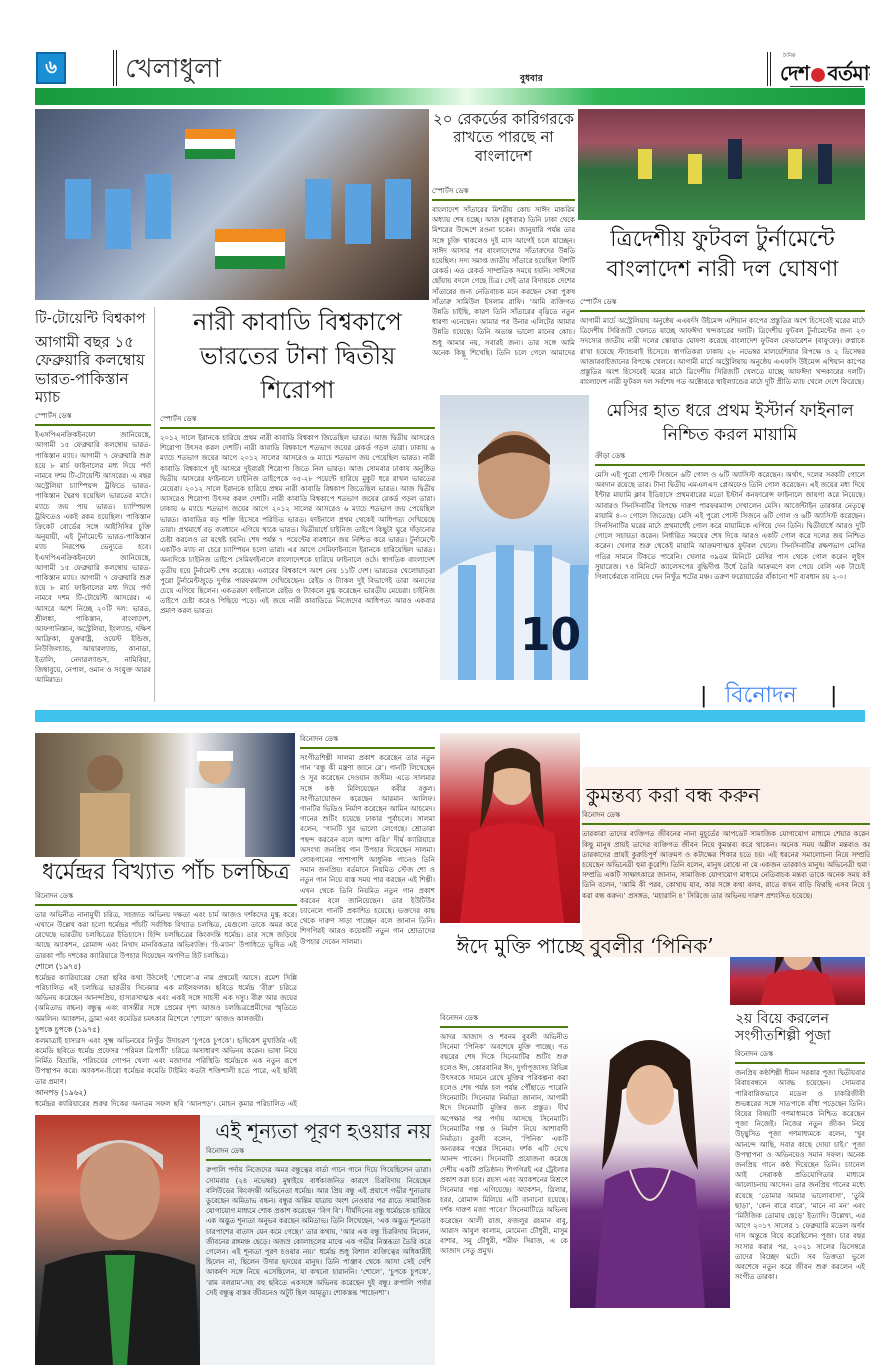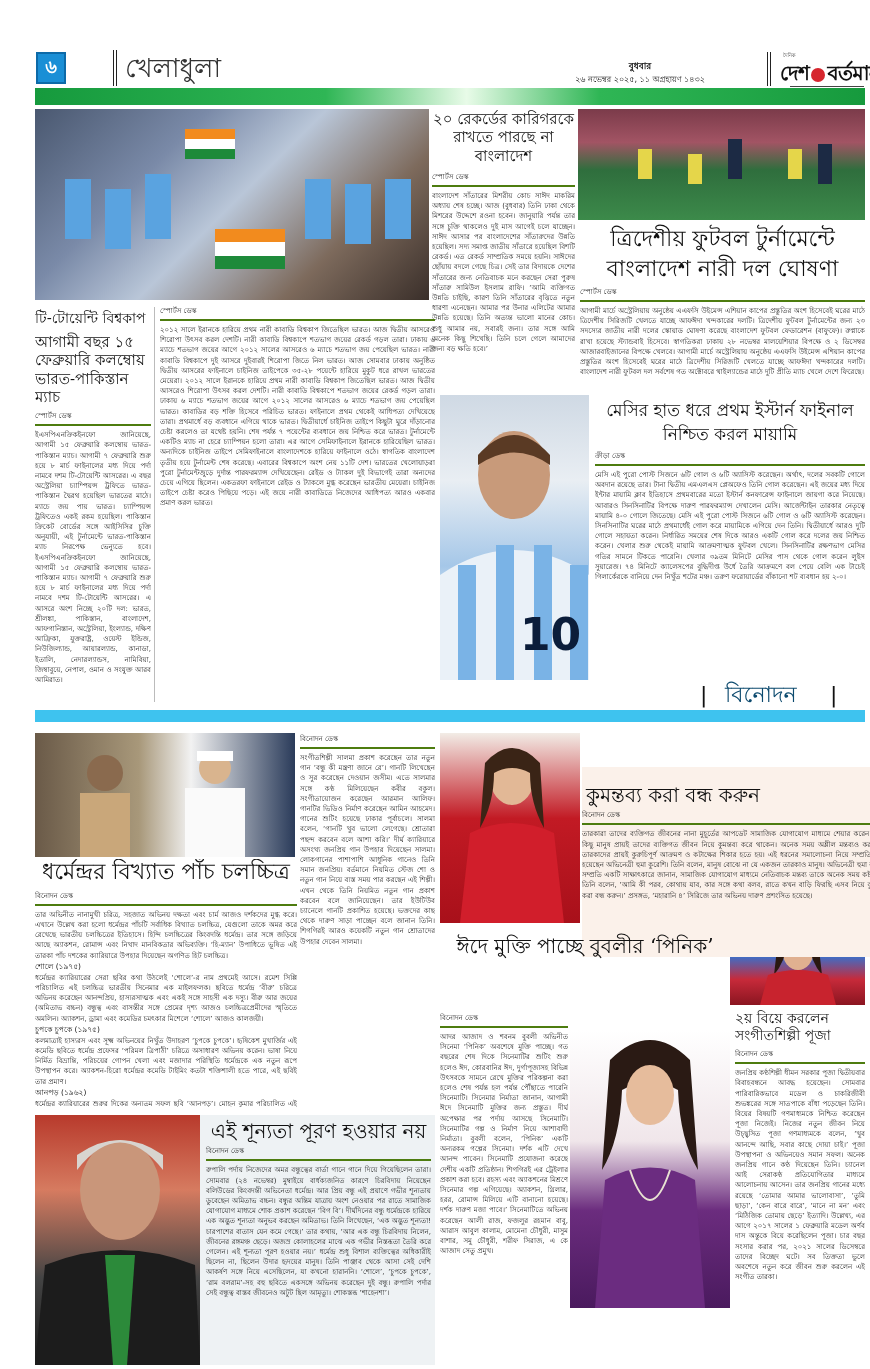--- a/index.html
+++ b/index.html
@@ -1,21 +1,21 @@
 <!DOCTYPE html>
 <html><head>
 <meta charset="utf-8">
 <style>
 *{box-sizing:border-box;margin:0;padding:0}
 body{width:870px;height:1369px;background:#fff;font-family:"DejaVu Sans",sans-serif;color:#111;position:relative;overflow:hidden}
 .abs{position:absolute}
 .pgnum{left:36px;top:52px;width:30px;height:32px;background:#1a8fd6;border:2px solid #0d6aa8;color:#fff;font-size:18px;font-weight:bold;display:flex;align-items:center;justify-content:center}
 .section-bar{left:113px;top:50px;width:4px;height:36px;border-left:1px solid #222;border-right:1px solid #222}
 .section-name{left:125px;top:50px;font-size:26px;color:#333;line-height:36px}
-.dateblock{left:520px;top:60px;width:240px;text-align:center;font-size:8px;color:#222;line-height:13px}
+.dateblock{left:520px;top:72px;width:240px;text-align:left;font-size:8px;color:#222;line-height:13px}
 .datebar{left:767px;top:52px;width:4px;height:34px;border-left:1px solid #222;border-right:1px solid #222}
 .logo-small{left:783px;top:52px;font-size:5px;color:#444}
 .logo{left:780px;top:58px;font-size:20px;font-weight:bold;color:#111;white-space:nowrap;letter-spacing:-0.5px}
 .logo .dot{display:inline-block;width:14px;height:14px;border-radius:50%;background:#d6262e;vertical-align:middle;margin:0 2px}
 .logo-tag{left:790px;top:86px;font-size:5px;color:#444;border-top:1px solid #444;width:74px;text-align:right;padding-top:1px}
 .greenbar{left:35px;top:88px;width:830px;height:17px;background:linear-gradient(90deg,#169a3d 0%,#2fb655 35%,#e8fbe8 52%,#2fb655 68%,#169a3d 100%)}
 .photo{background:#888;overflow:hidden}
 .ph-kabaddi{left:35px;top:109px;width:394px;height:191px;background:linear-gradient(135deg,#4a5870 0%,#7a8aa8 30%,#b9c6d8 50%,#7d6a5c 75%,#3a2f2a 100%)}
 .ph-football{left:578px;top:109px;width:287px;height:111px;background:linear-gradient(180deg,#7b3b4a 0%,#a25464 30%,#2f6e3d 55%,#3c8a4a 100%)}
 .ph-messi{left:440px;top:395px;width:149px;height:285px;background:linear-gradient(180deg,#cfd9e4 0%,#e9eef3 30%,#a5c7e8 60%,#f4f7fa 80%,#6a9ed0 100%)}
@@ -24,21 +24,21 @@
 .ph-amitabh{left:35px;top:1115px;width:165px;height:250px;background:linear-gradient(180deg,#b83a2c 0%,#d67b60 30%,#444 65%,#1a1a1a 100%)}
 .ph-bubly{left:570px;top:1030px;width:160px;height:278px;background:linear-gradient(180deg,#ffffff 0%,#f0e6ea 40%,#6b2c7e 65%,#4a1a5e 100%)}
 .ph-puja{left:730px;top:920px;width:135px;height:85px;background:linear-gradient(180deg,#1a4fa8 0%,#2f75d6 40%,#c72a3a 70%,#8a1520 100%)}
 .hd{font-family:"DejaVu Serif",serif;color:#111;text-align:center;line-height:1.22}
 .kicker{font-size:9px;color:#111}
 .byline{font-size:7px;color:#222;border-bottom:2px solid #4d7c0f;padding-bottom:2px;margin-bottom:4px}
 .body{font-size:7px;line-height:10.2px;color:#222;text-align:justify}
 .col{overflow:hidden}
 .sub{font-weight:normal;font-size:7.5px}
 .vrule{background:#bbb;width:1px}
-.binodon{left:700px;top:680px;font-size:22px;color:#0c4a6e;font-family:"DejaVu Serif",serif}
+.binodon{left:700px;top:680px;font-size:22px;color:#3b82f6;font-family:"DejaVu Serif",serif}
 .bluebar{left:35px;top:710px;width:830px;height:12px;background:#3ec3ef}
 .pink{background:#fbf1ea}
 .grey-bg{background:#eef2f4}
 </style>
 </head>
 <body>
 
 <div class="abs pgnum">৬</div>
 <div class="abs section-bar"></div>
 <div class="abs section-name">খেলাধুলা</div>
@@ -133,40 +133,41 @@
 </div>
 <div class="abs photo ph-puja">
   <svg width="135" height="85">
     <ellipse cx="68" cy="30" rx="16" ry="20" fill="#e0b090"></ellipse>
     <path d="M48 20 Q68 0 88 20 L92 55 Q80 40 80 25 Q68 18 56 25 Q56 40 44 55Z" fill="#2a1810"></path>
     <path d="M30 85 L38 55 Q68 45 98 55 L106 85Z" fill="#c8232e"></path>
   </svg>
 </div>
 
 <div class="abs col" style="left:432px;top:110px;width:143px;height:250px">
-  <div class="hd" style="font-size:15px;margin-bottom:6px">২০ রেকর্ডের কারিগরকে রাখতে পারছে না বাংলাদেশ</div>
+  <div class="hd" style="font-size:15px;margin-bottom:20px">২০ রেকর্ডের কারিগরকে রাখতে পারছে না বাংলাদেশ</div>
   <div class="byline">স্পোর্টস ডেস্ক</div>
   <div class="body">বাংলাদেশ সাঁতারের মিশরীয় কোচ সাঈদ মাকরিম অধ্যায় শেষ হচ্ছে। আজ (বুধবার) তিনি ঢাকা থেকে মিশরের উদ্দেশে রওনা হবেন। জানুয়ারি পর্যন্ত তার সঙ্গে চুক্তি থাকলেও দুই মাস আগেই চলে যাচ্ছেন। সাঈদ আসার পর বাংলাদেশের সাঁতারুদের উন্নতি হয়েছিল। সদ্য সমাপ্ত জাতীয় সাঁতারে হয়েছিল বিশটি রেকর্ড। এত রেকর্ড সাম্প্রতিক সময়ে হয়নি। সাঈদের ছোঁয়ায় বদলে গেছে চিত্র। সেই তার বিদায়কে দেশের সাঁতারের জন্য নেতিবাচক মনে করছেন সেরা পুরুষ সাঁতারু সামিউল ইসলাম রাফি। ‘আমি ব্যক্তিগত উন্নতি চাইছি, কারণ তিনি সাঁতারের বৃত্তিতে নতুন ধারণা এনেছেন। আমার পর উনার এলিটের আমার উন্নতি হয়েছে। তিনি অত্যন্ত ভালো মানের কোচ। শুধু আমার নয়, সবারই জন্য। তার সঙ্গে আমি অনেক কিছু শিখেছি। তিনি চলে গেলে আমাদের জন্য বড় ক্ষতি হবে।’</div>
 </div>
 
 <div class="abs col" style="left:580px;top:224px;width:285px;height:165px">
-  <div class="hd" style="font-size:22px;line-height:30px;margin-bottom:2px">ত্রিদেশীয় ফুটবল টুর্নামেন্টে বাংলাদেশ নারী দল ঘোষণা</div>
+  <div class="hd" style="font-size:22px;line-height:30px;margin-bottom:12px">ত্রিদেশীয় ফুটবল টুর্নামেন্টে বাংলাদেশ নারী দল ঘোষণা</div>
   <div class="byline">স্পোর্টস ডেস্ক</div>
   <div class="body">আগামী মার্চে অস্ট্রেলিয়ায় অনুষ্ঠেয় এএফসি উইমেন্স এশিয়ান কাপের প্রস্তুতির অংশ হিসেবেই ঘরের মাঠে ত্রিদেশীয় সিরিজটি খেলতে যাচ্ছে আফঈদা খন্দকারের দলটি। ত্রিদেশীয় ফুটবল টুর্নামেন্টের জন্য ২৩ সদস্যের জাতীয় নারী দলের স্কোয়াড ঘোষণা করেছে বাংলাদেশ ফুটবল ফেডারেশন (বাফুফে)। রুপ্নাকে রাখা হয়েছে স্ট্যান্ডবাই হিসেবে। স্বাগতিকরা ঢাকায় ২৮ নভেম্বর মালয়েশিয়ার বিপক্ষে ও ২ ডিসেম্বর আজারবাইজানের বিপক্ষে খেলবে। আগামী মার্চে অস্ট্রেলিয়ায় অনুষ্ঠেয় এএফসি উইমেন্স এশিয়ান কাপের প্রস্তুতির অংশ হিসেবেই ঘরের মাঠে ত্রিদেশীয় সিরিজটি খেলতে যাচ্ছে আফঈদা খন্দকারের দলটি। বাংলাদেশ নারী ফুটবল দল সর্বশেষ গত অক্টোবরে থাইল্যান্ডের মাঠে দুটি প্রীতি ম্যাচ খেলে দেশে ফিরেছে।</div>
 </div>
 
 <div class="abs col" style="left:35px;top:307px;width:116px;height:400px">
   <div class="kicker" style="font-size:14px;border-bottom:0">টি-টোয়েন্টি বিশ্বকাপ</div>
   <div class="hd" style="font-size:15px;text-align:left;margin:2px 0 4px">আগামী বছর ১৫ ফেব্রুয়ারি কলম্বোয় ভারত-পাকিস্তান ম্যাচ</div>
   <div class="byline">স্পোর্টস ডেস্ক</div>
   <div class="body">ইএসপিএনক্রিকইনফো জানিয়েছে, আগামী ১৫ ফেব্রুয়ারি কলম্বোয় ভারত-পাকিস্তান ম্যাচ। আগামী ৭ ফেব্রুয়ারি শুরু হয়ে ৮ মার্চ ফাইনালের মধ্য দিয়ে পর্দা নামবে দশম টি-টোয়েন্টি আসরের। এ বছর অস্ট্রেলিয়া চ্যাম্পিয়ন্স ট্রফিতে ভারত-পাকিস্তান দ্বৈরথ হয়েছিল ভারতের মাঠে। ম্যাচে জয় পায় ভারত। চ্যাম্পিয়ন্স ট্রফিতেও একই রকম হয়েছিল। পাকিস্তান ক্রিকেট বোর্ডের সঙ্গে আইসিসির চুক্তি অনুযায়ী, এই টুর্নামেন্টে ভারত-পাকিস্তান ম্যাচ নিরপেক্ষ ভেন্যুতে হবে। ইএসপিএনক্রিকইনফো জানিয়েছে, আগামী ১৫ ফেব্রুয়ারি কলম্বোয় ভারত-পাকিস্তান ম্যাচ। আগামী ৭ ফেব্রুয়ারি শুরু হয়ে ৮ মার্চ ফাইনালের মধ্য দিয়ে পর্দা নামবে দশম টি-টোয়েন্টি আসরের। এ আসরে অংশ নিচ্ছে ২০টি দল: ভারত, শ্রীলঙ্কা, পাকিস্তান, বাংলাদেশ, আফগানিস্তান, অস্ট্রেলিয়া, ইংল্যান্ড, দক্ষিণ আফ্রিকা, যুক্তরাষ্ট্র, ওয়েস্ট ইন্ডিজ, নিউজিল্যান্ড, আয়ারল্যান্ড, কানাডা, ইতালি, নেদারল্যান্ডস, নামিবিয়া, জিম্বাবুয়ে, নেপাল, ওমান ও সংযুক্ত আরব আমিরাত।</div>
 </div>
 <div class="abs vrule" style="left:154px;top:307px;height:395px"></div>
 
 <div class="abs col" style="left:160px;top:305px;width:275px;height:400px">
+  <div class="hd" style="font-size:24px;line-height:34px;margin-bottom:6px">নারী কাবাডি বিশ্বকাপে ভারতের টানা দ্বিতীয় শিরোপা</div>
   <div class="byline">স্পোর্টস ডেস্ক</div>
   <div class="body">২০১২ সালে ইরানকে হারিয়ে প্রথম নারী কাবাডি বিশ্বকাপ জিতেছিল ভারত। আজ দ্বিতীয় আসরেও শিরোপা উৎসব করল দেশটি। নারী কাবাডি বিশ্বকাপে শতভাগ জয়ের রেকর্ড গড়ল তারা। ঢাকায় ৬ ম্যাচে শতভাগ জয়ের আগে ২০১২ সালের আসরেও ৬ ম্যাচে শতভাগ জয় পেয়েছিল ভারত। নারী কাবাডি বিশ্বকাপে দুই আসরে দুইবারই শিরোপা জিতে নিল ভারত। আজ সোমবার ঢাকায় অনুষ্ঠিত দ্বিতীয় আসরের ফাইনালে চাইনিজ তাইপেকে ৩৫-২৮ পয়েন্টে হারিয়ে মুকুট ধরে রাখল ভারতের মেয়েরা। ২০১২ সালে ইরানকে হারিয়ে প্রথম নারী কাবাডি বিশ্বকাপ জিতেছিল ভারত। আজ দ্বিতীয় আসরেও শিরোপা উৎসব করল দেশটি। নারী কাবাডি বিশ্বকাপে শতভাগ জয়ের রেকর্ড গড়ল তারা। ঢাকায় ৬ ম্যাচে শতভাগ জয়ের আগে ২০১২ সালের আসরেও ৬ ম্যাচে শতভাগ জয় পেয়েছিল ভারত। কাবাডির বড় শক্তি হিসেবে পরিচিত ভারত। ফাইনালে প্রথম থেকেই আধিপত্য দেখিয়েছে তারা। প্রথমার্ধে বড় ব্যবধানে এগিয়ে থাকে ভারত। দ্বিতীয়ার্ধে চাইনিজ তাইপে কিছুটা ঘুরে দাঁড়ানোর চেষ্টা করলেও তা যথেষ্ট হয়নি। শেষ পর্যন্ত ৭ পয়েন্টের ব্যবধানে জয় নিশ্চিত করে ভারত। টুর্নামেন্টে একটিও ম্যাচ না হেরে চ্যাম্পিয়ন হলো তারা। এর আগে সেমিফাইনালে ইরানকে হারিয়েছিল ভারত। অন্যদিকে চাইনিজ তাইপে সেমিফাইনালে বাংলাদেশকে হারিয়ে ফাইনালে ওঠে। স্বাগতিক বাংলাদেশ তৃতীয় হয়ে টুর্নামেন্ট শেষ করেছে। এবারের বিশ্বকাপে অংশ নেয় ১১টি দেশ। ভারতের খেলোয়াড়রা পুরো টুর্নামেন্টজুড়ে দুর্দান্ত পারফরম্যান্স দেখিয়েছেন। রেইড ও ট্যাকল দুই বিভাগেই তারা অন্যদের চেয়ে এগিয়ে ছিলেন। একতরফা ফাইনালে রেইড ও ট্যাকলে মুগ্ধ করেছেন ভারতীয় মেয়েরা। চাইনিজ তাইপে চেষ্টা করেও পিছিয়ে পড়ে। এই জয়ে নারী কাবাডিতে নিজেদের আধিপত্য আরও একবার প্রমাণ করল ভারত।</div>
 </div>
 
 <div class="abs col" style="left:595px;top:398px;width:270px;height:282px">
   <div class="hd" style="font-size:17px;line-height:24px;margin-bottom:4px">মেসির হাত ধরে প্রথম ইস্টার্ন ফাইনাল নিশ্চিত করল মায়ামি</div>
   <div class="byline">ক্রীড়া ডেস্ক</div>
   <div class="body">মেসি এই পুরো পোস্ট সিজনে ৬টি গোল ও ৬টি অ্যাসিস্ট করেছেন। অর্থাৎ, দলের সবকটি গোলে অবদান রয়েছে তার। টানা দ্বিতীয় এমএলএস প্লেঅফেও তিনি গোল করেছেন। এই জয়ের মধ্য দিয়ে ইন্টার মায়ামি ক্লাব ইতিহাসে প্রথমবারের মতো ইস্টার্ন কনফারেন্স ফাইনালে জায়গা করে নিয়েছে। আবারও সিনসিনাটির বিপক্ষে দারুণ পারফরম্যান্স দেখালেন মেসি। আর্জেন্টাইন তারকার নেতৃত্বে মায়ামি ৪-০ গোলে জিতেছে। মেসি এই পুরো পোস্ট সিজনে ৬টি গোল ও ৬টি অ্যাসিস্ট করেছেন। সিনসিনাটির ঘরের মাঠে প্রথমার্ধেই গোল করে মায়ামিকে এগিয়ে দেন তিনি। দ্বিতীয়ার্ধে আরও দুটি গোলে সহায়তা করেন। নির্ধারিত সময়ের শেষ দিকে আরও একটি গোল করে দলের জয় নিশ্চিত করেন। খেলার শুরু থেকেই মায়ামি আক্রমণাত্মক ফুটবল খেলে। সিনসিনাটির রক্ষণভাগ মেসির গতির সামনে টিকতে পারেনি। খেলার ৩৯তম মিনিটে মেসির পাস থেকে গোল করেন লুইস সুয়ারেজ। ৭৪ মিনিটে ক্যালেসপের বুদ্ধিদীপ্ত উর্ধে তৈরি আক্রমণে বল পেয়ে বেলি এক টাচেই গিলার্কেরকে বানিয়ে দেন নিখুঁত শটের মঞ্চ। তরুণ ফরোয়ার্ডের বাঁকানো শট ব্যবধান হয় ২-০।</div>
 </div>
 
@@ -206,16 +207,16 @@
   <div class="body">আদর আজাদ ও শবনম বুবলী অভিনীত সিনেমা ‘পিনিক’ অবশেষে মুক্তি পাচ্ছে। গত বছরের শেষ দিকে সিনেমাটির শুটিং শুরু হলেও ঈদ, কোরবানির ঈদ, দুর্গাপূজাসহ বিভিন্ন উৎসবকে সামনে রেখে মুক্তির পরিকল্পনা করা হলেও শেষ পর্যন্ত হল পর্যন্ত পৌঁছাতে পারেনি সিনেমাটি। সিনেমার নির্মাতা জানান, আগামী ঈদে সিনেমাটি মুক্তির জন্য প্রস্তুত। দীর্ঘ অপেক্ষার পর পর্দায় আসছে সিনেমাটি। সিনেমাটির গল্প ও নির্মাণ নিয়ে আশাবাদী নির্মাতা। বুবলী বলেন, ‘পিনিক’ একটি অন্যরকম গল্পের সিনেমা। দর্শক এটি দেখে আনন্দ পাবেন। সিনেমাটি প্রযোজনা করেছে দেশীয় একটি প্রতিষ্ঠান। শিগগিরই এর ট্রেইলার প্রকাশ করা হবে। রহস্য এবং অ্যাকশনের মিশ্রণে সিনেমার গল্প এগিয়েছে। অ্যাকশন, থ্রিলার, হরর, রোমান্স মিলিয়ে এটি বানানো হয়েছে। দর্শক দারুণ মজা পাবে।’ সিনেমাটিতে অভিনয় করেছেন আলী রাজ, ফজলুর রহমান বাবু, আরাস আবুল কালাম, মোমেনা চৌধুরী, মাসুম বাশার, সমু চৌধুরী, শরীফ সিরাজ, এ কে আজাদ সেতু প্রমুখ।</div>
 </div>
 
 <div class="abs col" style="left:735px;top:1010px;width:130px;height:355px">
   <div class="hd" style="font-size:14px;text-align:left;margin-bottom:4px">২য় বিয়ে করলেন সংগীতশিল্পী পূজা</div>
   <div class="byline">বিনোদন ডেস্ক</div>
   <div class="body">জনপ্রিয় কণ্ঠশিল্পী ধীমন সরকার পূজা দ্বিতীয়বার বিবাহবন্ধনে আবদ্ধ হয়েছেন। সোমবার পারিবারিকভাবে মডেল ও চাকরিজীবী শুভঙ্করের সঙ্গে সাতপাকে বাঁধা পড়েছেন তিনি। বিয়ের বিষয়টি গণমাধ্যমকে নিশ্চিত করেছেন পূজা নিজেই। নিজের নতুন জীবন নিয়ে উচ্ছ্বসিত পূজা গণমাধ্যমকে বলেন, ‘খুব আনন্দে আছি, সবার কাছে দোয়া চাই।’ পূজা উপস্থাপনা ও অভিনয়েও সমান সফল। অনেক জনপ্রিয় গানে কণ্ঠ দিয়েছেন তিনি। চ্যানেল আই সেরাকণ্ঠ প্রতিযোগিতার মাধ্যমে আলোচনায় আসেন। তার জনপ্রিয় গানের মধ্যে রয়েছে ‘তোমার আমার ভালোবাসা’, ‘তুমি ছাড়া’, ‘কেন বারে বারে’, ‘মানে না মন’ এবং ‘মিঠিজিক তোমায় ছেড়ে’ ইত্যাদি। উল্লেখ্য, এর আগে ২০১৭ সালের ১ ফেব্রুয়ারি মডেল অর্ণব দাস অন্তুকে বিয়ে করেছিলেন পূজা। চার বছর সংসার করার পর, ২০২১ সালের ডিসেম্বরে তাদের বিচ্ছেদ ঘটে। সব তিক্ততা ভুলে অবশেষে নতুন করে জীবন শুরু করলেন এই সংগীত তারকা।</div>
 </div>
 
 <div class="abs grey-bg col" style="left:200px;top:1115px;width:235px;height:250px;padding:4px 4px 0 6px">
-  <div class="hd" style="font-size:20px;text-align:center;margin-bottom:2px">এই শূন্যতা পূরণ হওয়ার নয়</div>
+  <div class="hd" style="font-size:20px;text-align:right;margin-bottom:2px">এই শূন্যতা পূরণ হওয়ার নয়</div>
   <div class="byline">বিনোদন ডেস্ক</div>
   <div class="body">রুপালি পর্দায় নিজেদের অমর বন্ধুত্বের বার্তা গানে গানে দিয়ে গিয়েছিলেন তারা। সোমবার (২৪ নভেম্বর) মুম্বাইয়ে বার্ধক্যজনিত কারণে চিরবিদায় নিয়েছেন বলিউডের কিংবদন্তী অভিনেতা ধর্মেন্দ্র। আর প্রিয় বন্ধু এই প্রয়াণে গভীর শূন্যতায় ডুবেছেন অমিতাভ বচ্চন। বন্ধুর অন্তিম যাত্রায় অংশ নেওয়ার পর রাতে সামাজিক যোগাযোগ মাধ্যমে শোক প্রকাশ করেছেন ‘বিগ বি’। দীর্ঘদিনের বন্ধু ধর্মেন্দ্রকে হারিয়ে এক অদ্ভুত শূন্যতা অনুভব করছেন অমিতাভ। তিনি লিখেছেন, ‘এক অদ্ভুত শূন্যতা! চারপাশের বাতাস যেন কমে গেছে।’ তার কথায়, ‘আর এক বন্ধু চিরবিদায় নিলেন, জীবনের রঙ্গমঞ্চ ছেড়ে। অজস্র কোলাহলের মাঝে এক গভীর নিস্তব্ধতা তৈরি করে গেলেন। এই শূন্যতা পূরণ হওয়ার নয়।’ ধর্মেন্দ্র শুধু বিশাল ব্যক্তিত্বের অধিকারীই ছিলেন না, ছিলেন উদার হৃদয়ের মানুষ। তিনি পাঞ্জাব থেকে আসা সেই দেশি আকর্ষণ সঙ্গে নিয়ে এসেছিলেন, যা কখনো হারাননি। ‘শোলে’, ‘চুপকে চুপকে’, ‘রাম বলরাম’-সহ বহু ছবিতে একসঙ্গে অভিনয় করেছেন দুই বন্ধু। রুপালি পর্দার সেই বন্ধুত্ব বাস্তব জীবনেও অটুট ছিল আমৃত্যু। শোকস্তব্ধ ‘শাহেনশা’।</div>
 </div>
 
 </body></html>

